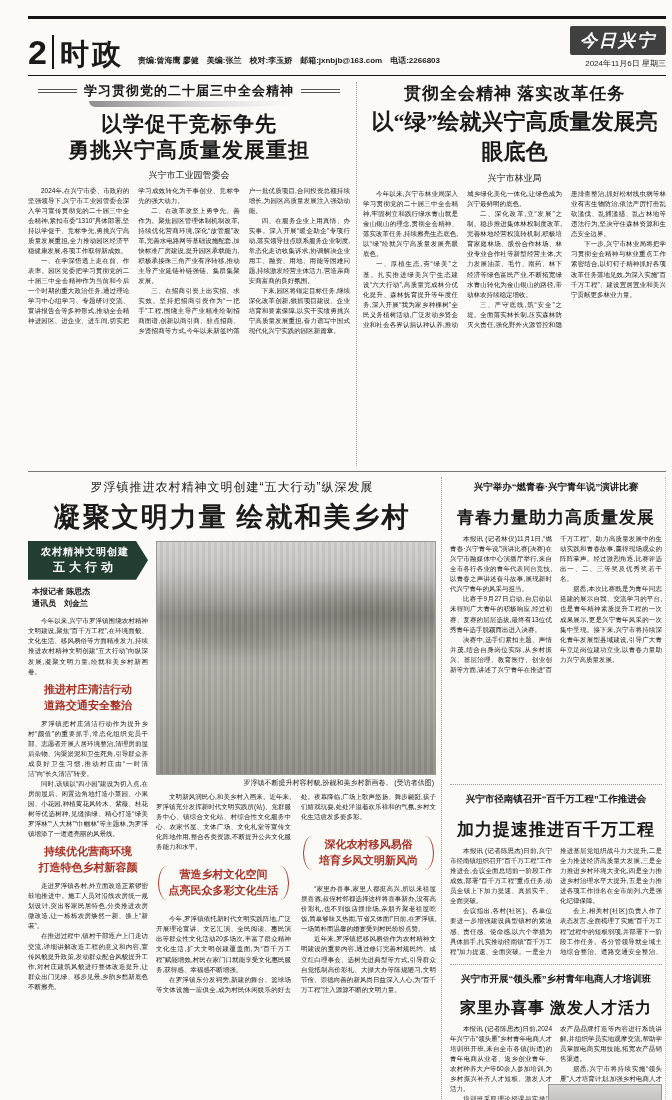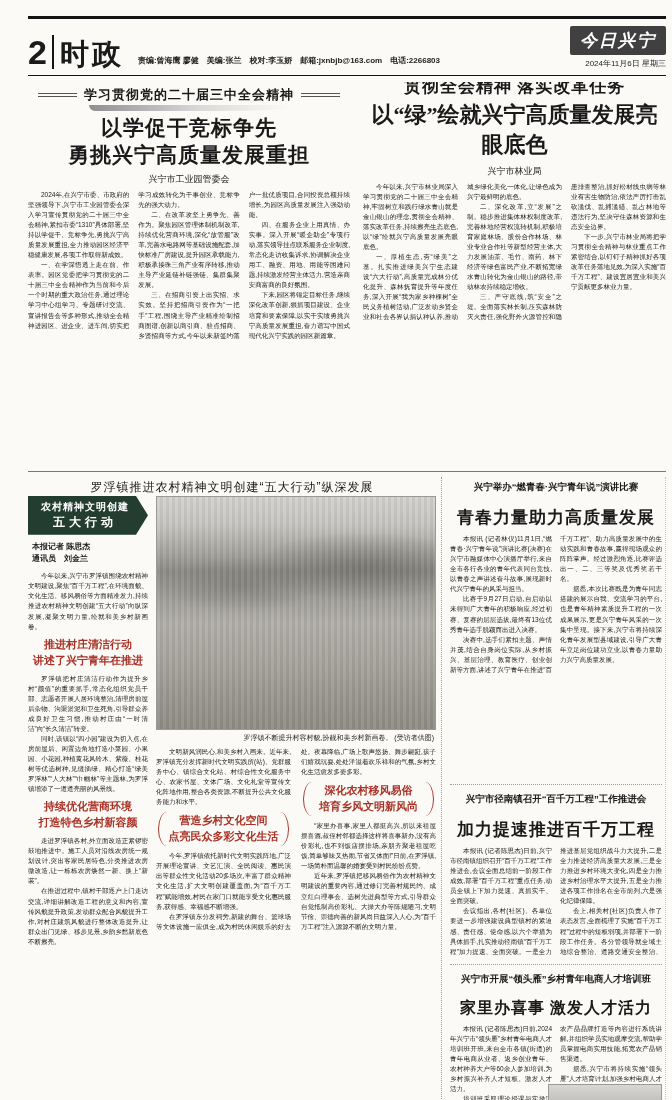--- a/index.html
+++ b/index.html
@@ -13,21 +13,21 @@
   .pn-div{width:2px;height:34px;background:#141414;margin:0 6px;}
   .section-name{font-size:29px;font-weight:bold;line-height:1;letter-spacing:3px;}
   .credits{font-size:8px;color:#222;margin:0 0 3px 14px;white-space:nowrap;font-weight:bold;}
   .head-right{margin-left:auto;text-align:right;}
   .masthead{display:inline-block;background:#404040;color:#fff;padding:3px 10px;
             font-family:"Liberation Serif",serif;font-style:italic;font-weight:bold;
             font-size:17px;letter-spacing:2px;border-radius:2px;}
   .head-date{font-size:8px;color:#222;margin-top:3px;}
   .header-rule{height:1px;background:#141414;margin-top:3px;}
   
-  .top-articles{display:flex;height:384px;margin-top:6px;overflow:hidden;align-items:center;}
+  .top-articles{display:flex;height:384px;margin-top:6px;overflow:hidden;}
   .art-l{width:322px;flex:none;}
   .vdiv{border-left:1px dotted #9a9a9a;margin:0 6px;}
   .art-r{flex:1;min-width:0;}
   .banner{display:flex;align-items:center;gap:7px;margin:0 10px;}
   .banner:before,.banner:after{content:"";flex:1;border-top:1px solid #555;border-bottom:1px solid #555;height:2px;}
   .banner-text{font-size:13px;font-weight:bold;letter-spacing:1px;white-space:nowrap;}
   .banner-swoosh{height:6px;width:62%;margin:1px auto 4px;
       background:linear-gradient(90deg,#8f8f8f,#d9d9d9 55%,rgba(255,255,255,0));
       border-radius:0 0 60% 8px;}
   .hl{text-align:center;font-weight:bold;line-height:1.25;}
@@ -53,21 +53,21 @@
   .badge{background:#233d31;color:#fff;text-align:center;font-weight:bold;
          padding:4px 10px 5px 4px;clip-path:polygon(0 0,90% 0,100% 50%,90% 100%,0 100%);
          line-height:1.35;}
   .badge .b1{font-size:10px;letter-spacing:1px;}
   .badge .b2{font-size:12px;letter-spacing:4px;}
   .civ-bylines{font-size:8px;font-weight:bold;margin:6px 0 5px 4px;line-height:1.6;}
   .narrow-text{font-size:6.5px;line-height:1.55;text-align:justify;}
   .red-sub{color:#a93226;font-weight:bold;font-size:11px;text-align:center;
            line-height:1.45;margin:5px 0;break-inside:avoid;}
   .bracket{border-left:1.5px solid #a93226;border-right:1.5px solid #a93226;
-           border-radius:14px/26px;padding:1px 6px;margin:5px 2px;}
+           border-radius:14px/26px;padding:1px 6px;margin:14px 2px;}
   .mid-main{flex:1;min-width:0;}
   .photo{height:234px;border:1px solid #999;box-sizing:border-box;
      background:
        repeating-linear-gradient(90deg,rgba(255,255,255,.05) 0 3px,rgba(0,0,0,.05) 3px 6px),
        radial-gradient(120px 40px at 30% 38%,rgba(120,120,112,.55),rgba(120,120,112,0) 70%),
        radial-gradient(160px 50px at 75% 30%,rgba(100,100,92,.5),rgba(100,100,92,0) 70%),
        linear-gradient(180deg,#d3d2ce 0%,#c6c5c1 12%,#a5a49e 24%,#8d8c86 32%,#9e9d96 42%,#b1afa8 54%,#a9a79f 68%,#9d9b93 82%,#8f8d85 100%);}
   .caption{font-size:7px;text-align:right;margin:3px 2px 4px 0;}
   .bottom-cols{column-count:2;column-gap:10px;font-size:6.5px;line-height:1.55;
                text-align:justify;height:326px;overflow:hidden;}
@@ -130,35 +130,36 @@
         <p class="bp">二、深化改革,立“发展”之制。稳步推进集体林权制度改革,完善林地经营权流转机制,积极培育家庭林场、股份合作林场、林业专业合作社等新型经营主体,大力发展油茶、毛竹、南药、林下经济等绿色富民产业,不断拓宽绿水青山转化为金山银山的路径,带动林农持续稳定增收。</p>
         <p class="bp">三、严守底线,筑“安全”之堤。全面落实林长制,压实森林防灭火责任,强化野外火源管控和隐患排查整治,抓好松材线虫病等林业有害生物防治,依法严厉打击乱砍滥伐、乱捕滥猎、乱占林地等违法行为,坚决守住森林资源和生态安全边界。</p>
         <p class="bp">下一步,兴宁市林业局将把学习贯彻全会精神与林业重点工作紧密结合,以钉钉子精神抓好各项改革任务落地见效,为深入实施“百千万工程”、建设宜居宜业和美兴宁贡献更多林业力量。</p>
       </div>
     </div>
   </div>
 
   <div class="mid">
     <div class="mid-left">
       <div class="civ-kicker">罗浮镇推进农村精神文明创建“五大行动”纵深发展</div>
+      <div class="civ-title">凝聚文明力量  绘就和美乡村</div>
       <div class="mid-body">
         <div class="col-narrow">
           <div class="badge">
             <div class="b1">农村精神文明创建</div>
             <div class="b2">五大行动</div>
           </div>
           <div class="civ-bylines">
             <div>本报记者 陈思杰</div>
             <div>通讯员　刘金兰</div>
           </div>
           <div class="narrow-text">
             <p class="bp">今年以来,兴宁市罗浮镇围绕农村精神文明建设,聚焦“百千万工程”,在环境面貌、文化生活、移风易俗等方面精准发力,持续推进农村精神文明创建“五大行动”向纵深发展,凝聚文明力量,绘就和美乡村新画卷。</p>
             <div class="red-sub">
               <div>推进村庄清洁行动</div>
-              <div>讲述了兴宁青年在推进</div>
+              <div>道路交通安全整治</div>
             </div>
             <p class="bp">罗浮镇把村庄清洁行动作为提升乡村“颜值”的重要抓手,常态化组织党员干部、志愿者开展人居环境整治,清理房前屋后杂物、沟渠淤泥和卫生死角,引导群众养成良好卫生习惯,推动村庄由“一时清洁”向“长久清洁”转变。</p>
             <p class="bp">同时,该镇以“四小园”建设为切入点,在房前屋后、闲置边角地打造小菜园、小果园、小花园,种植黄花风铃木、紫薇、桂花树等优选树种,见缝插绿、精心打造“绿美罗浮林”“人大林”“巾帼林”等主题林,为罗浮镇增添了一道道亮丽的风景线。</p>
             <div class="red-sub">
               <div>持续优化营商环境</div>
               <div>打造特色乡村新容颜</div>
             </div>
             <p class="bp">走进罗浮镇各村,外立面改造正紧锣密鼓地推进中。施工人员对沿线农房统一规划设计,突出客家民居特色,分类推进农房微改造,让一栋栋农房焕然一新、换上“新装”。</p>
             <p class="bp">在推进过程中,镇村干部逐户上门走访交流,详细讲解改造工程的意义和内容,宣传风貌提升政策,发动群众配合风貌提升工作,对村庄建筑风貌进行整体改造提升,让群众出门见绿、移步见景,乡韵乡愁新底色不断擦亮。</p>
           </div>

